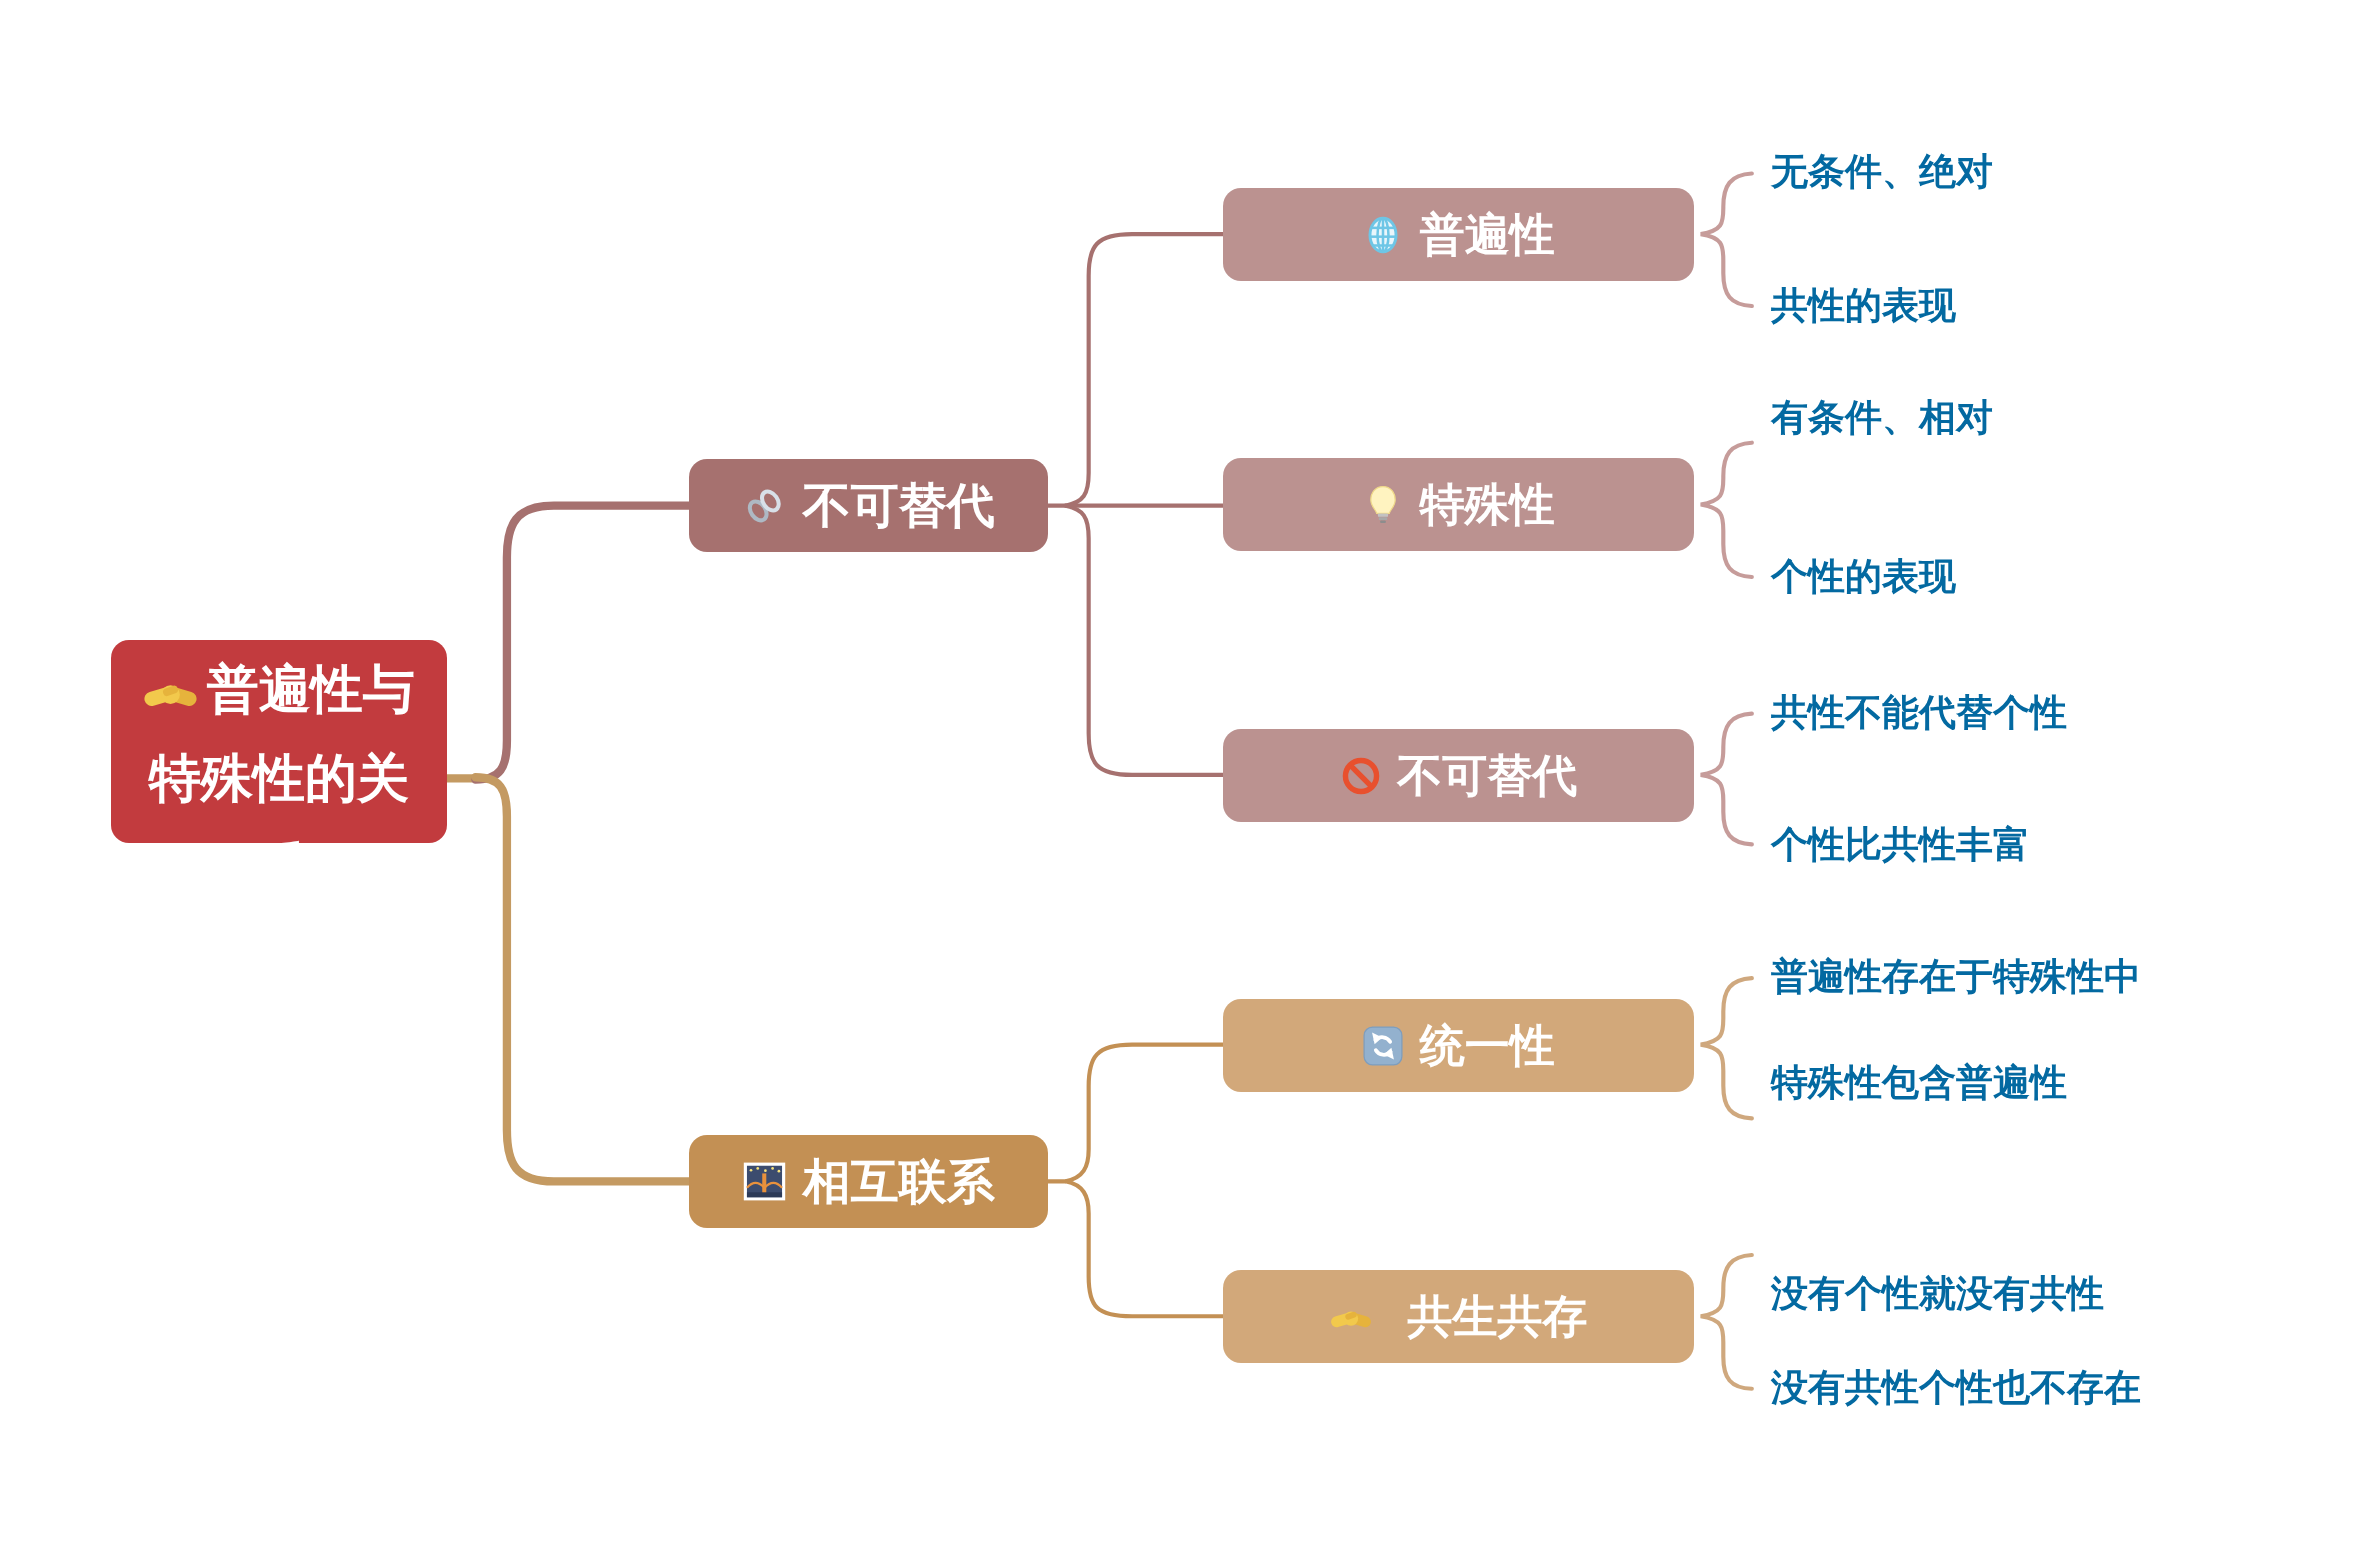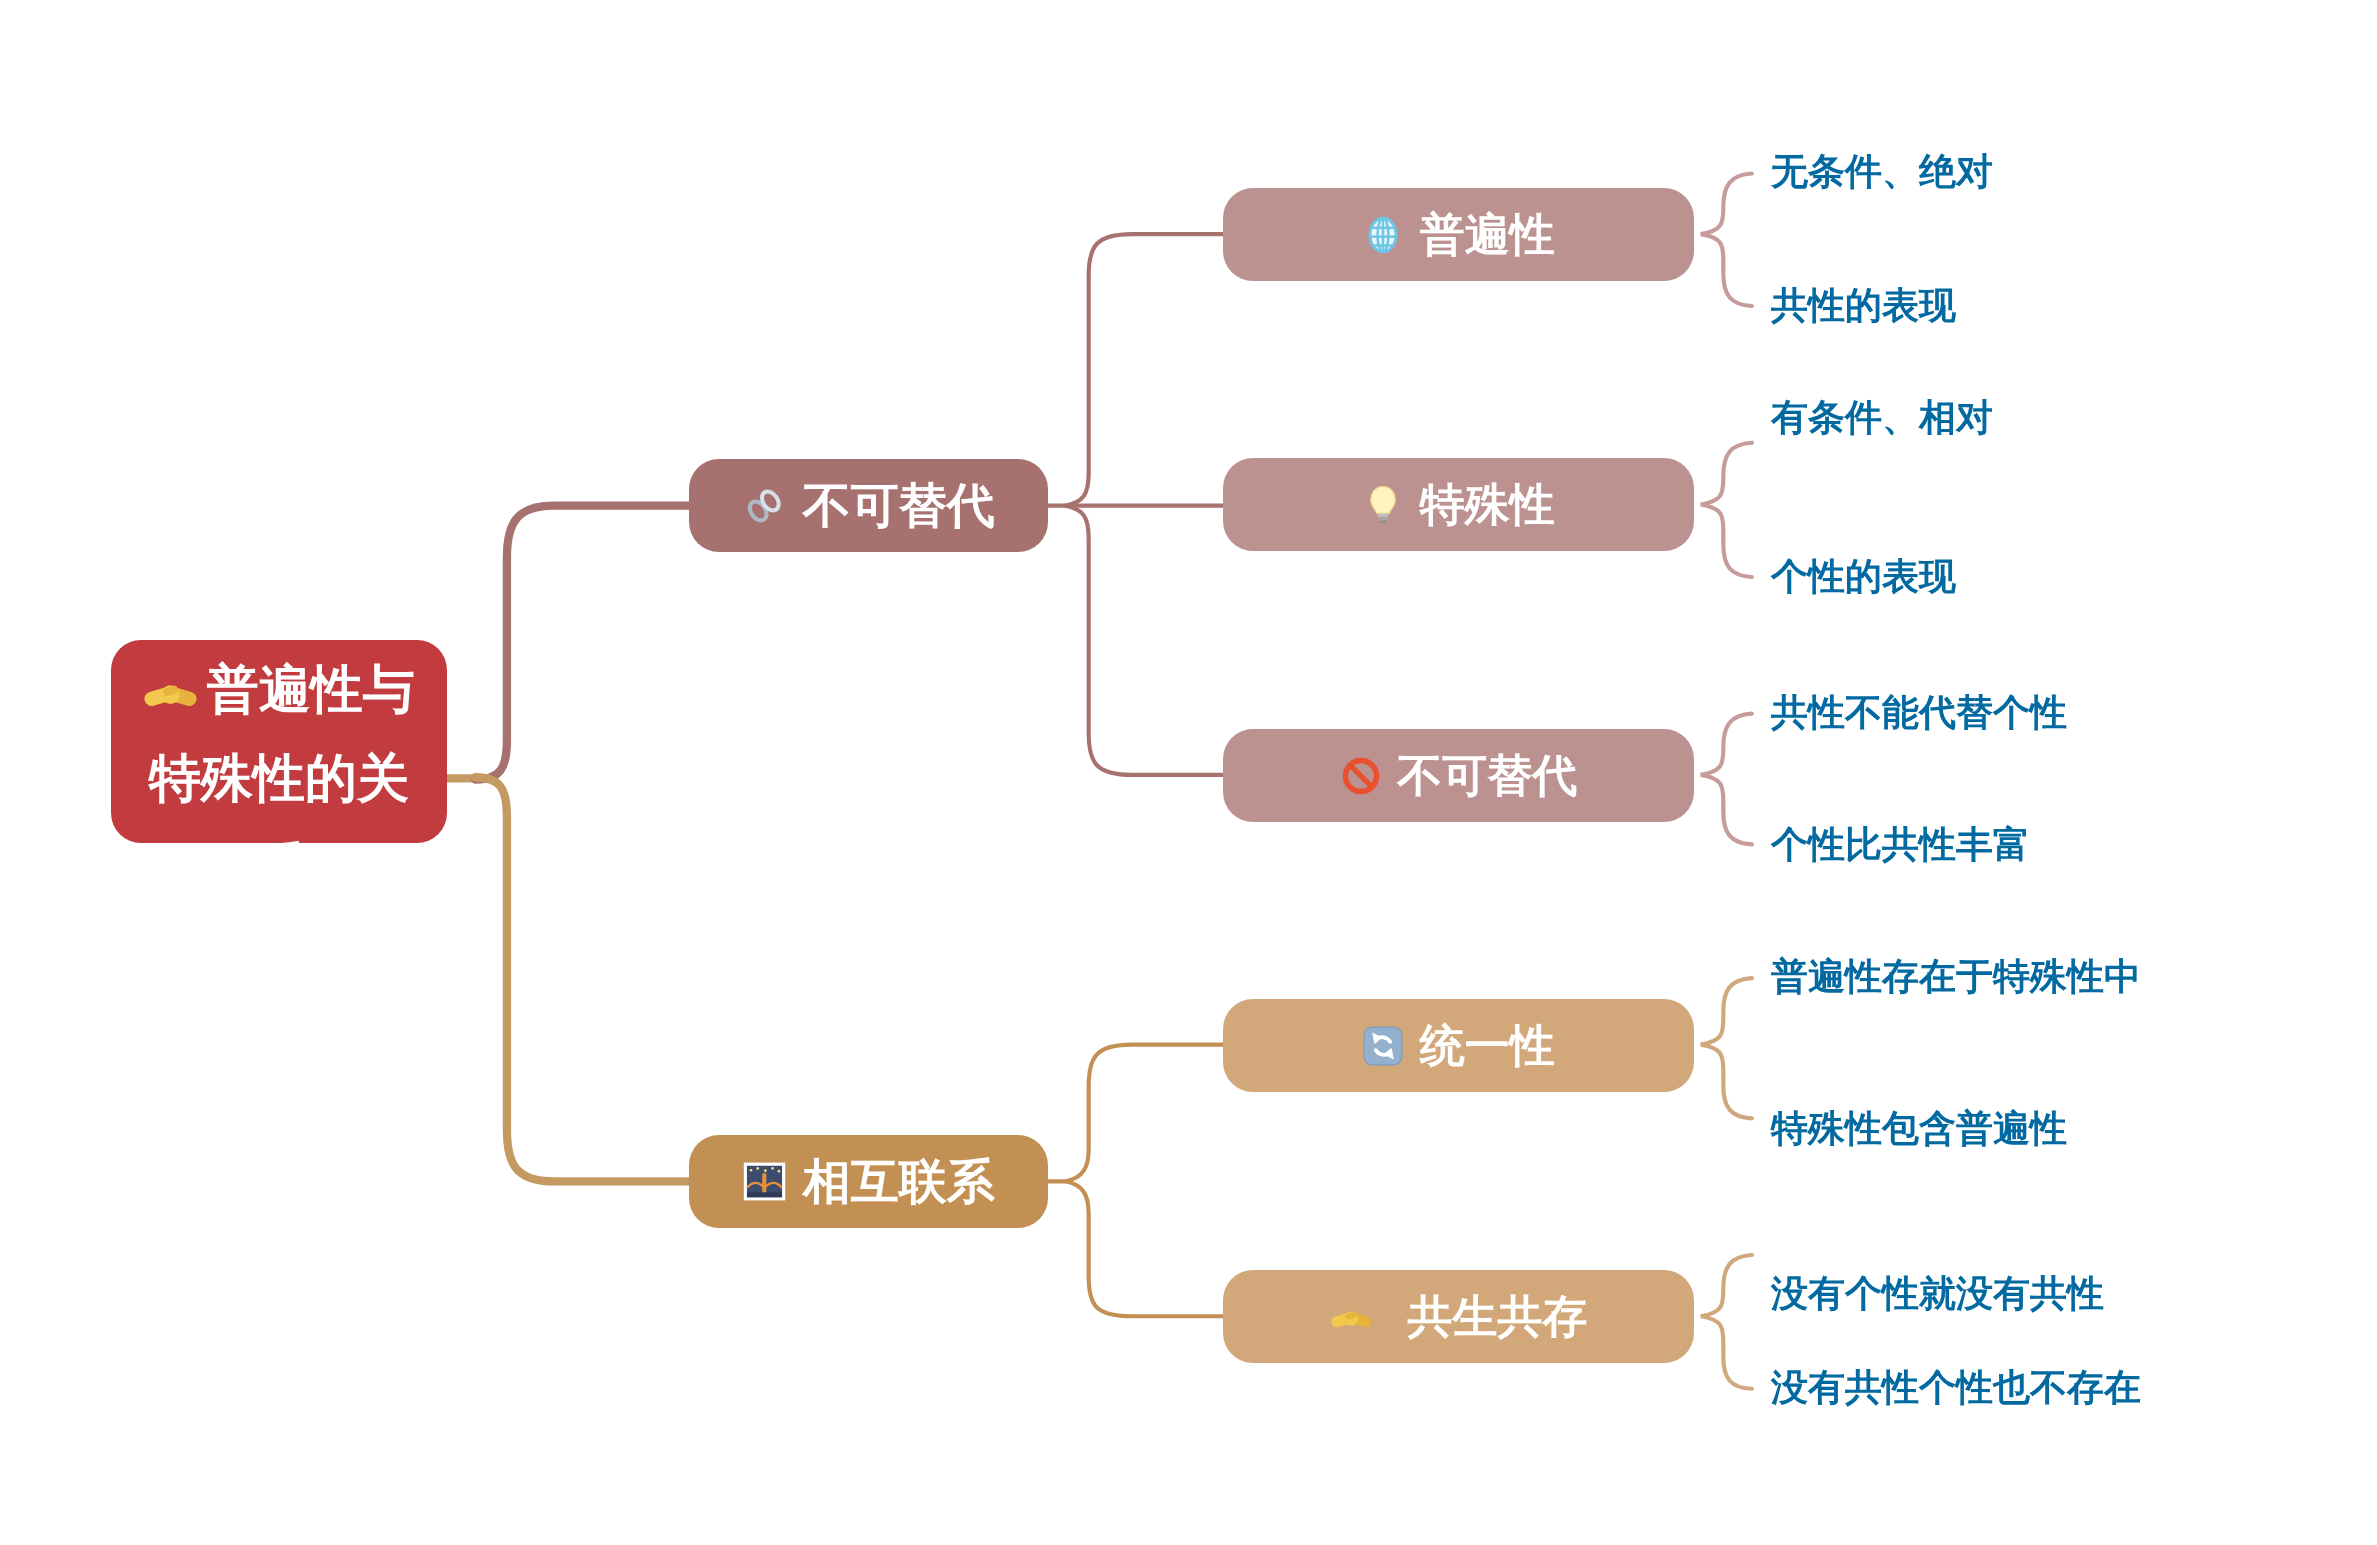--- a/index.html
+++ b/index.html
@@ -4,21 +4,21 @@
 <style>
   html,body{margin:0;padding:0;}
   body{
     width:2377px;height:1545px;position:relative;background:#FFFFFF;overflow:hidden;
     font-family:"Liberation Serif","DejaVu Serif",serif;
   }
   #canvas{position:absolute;left:0;top:0;width:2377px;height:1545px;}
   svg.connectors{position:absolute;left:0;top:0;width:2377px;height:1545px;pointer-events:none;}
   .node{
     position:absolute;display:flex;align-items:center;justify-content:center;
-    border-radius:30px;color:#FFFFFF;font-weight:bold;white-space:nowrap;
+    border-radius:18px;color:#FFFFFF;font-weight:bold;white-space:nowrap;
     box-sizing:border-box;gap:15.5px;
   }
   .node .nicon{flex:0 0 auto;display:block;}
   .root-node{
     left:111px;top:640px;width:336px;height:203px;background:#C23B3E;
     display:block;text-align:center;font-size:52px;line-height:89px;
     padding:4.8px 16.6px;white-space:normal;word-break:break-all;
   }
   .root-node .nicon{display:inline-block;vertical-align:-13px;margin-right:8.3px;}
   .branch-node{left:689px;width:359px;height:93px;font-size:48px;}
@@ -26,21 +26,21 @@
   .branch-2{top:1135px;background:#C39054;}
   .child-node{left:1223px;width:471px;height:93px;font-size:45px;}
   .child-rose{background:#BB9290;}
   .child-camel{background:#D2A87A;}
   .c1{top:188px;} .c2{top:458px;} .c3{top:729px;} .c4{top:999px;} .c5{top:1270px;gap:36px;}
   .leaf{
     position:absolute;left:1771px;height:50px;line-height:50px;
     font-size:37px;color:#0369a1;white-space:nowrap;font-weight:700;
   }
   .l1{top:147px;} .l2{top:281px;} .l3{top:393px;text-align:center;} .l4{top:552px;}
-  .l5{top:688px;} .l6{top:820px;} .l7{top:952px;} .l8{top:1104px;}
+  .l5{top:688px;} .l6{top:820px;} .l7{top:952px;} .l8{top:1058px;}
   .l9{top:1229px;margin-top:40px;} .l10{top:1363px;}
 </style>
 </head>
 <body>
 
 <div id="canvas">
 
   <svg class="connectors" viewBox="0 0 4000 2600">
 
     <path d="M 748 1310 L 800 1310" stroke="#C49A62" stroke-width="14" fill="none" stroke-linecap="round"></path>

